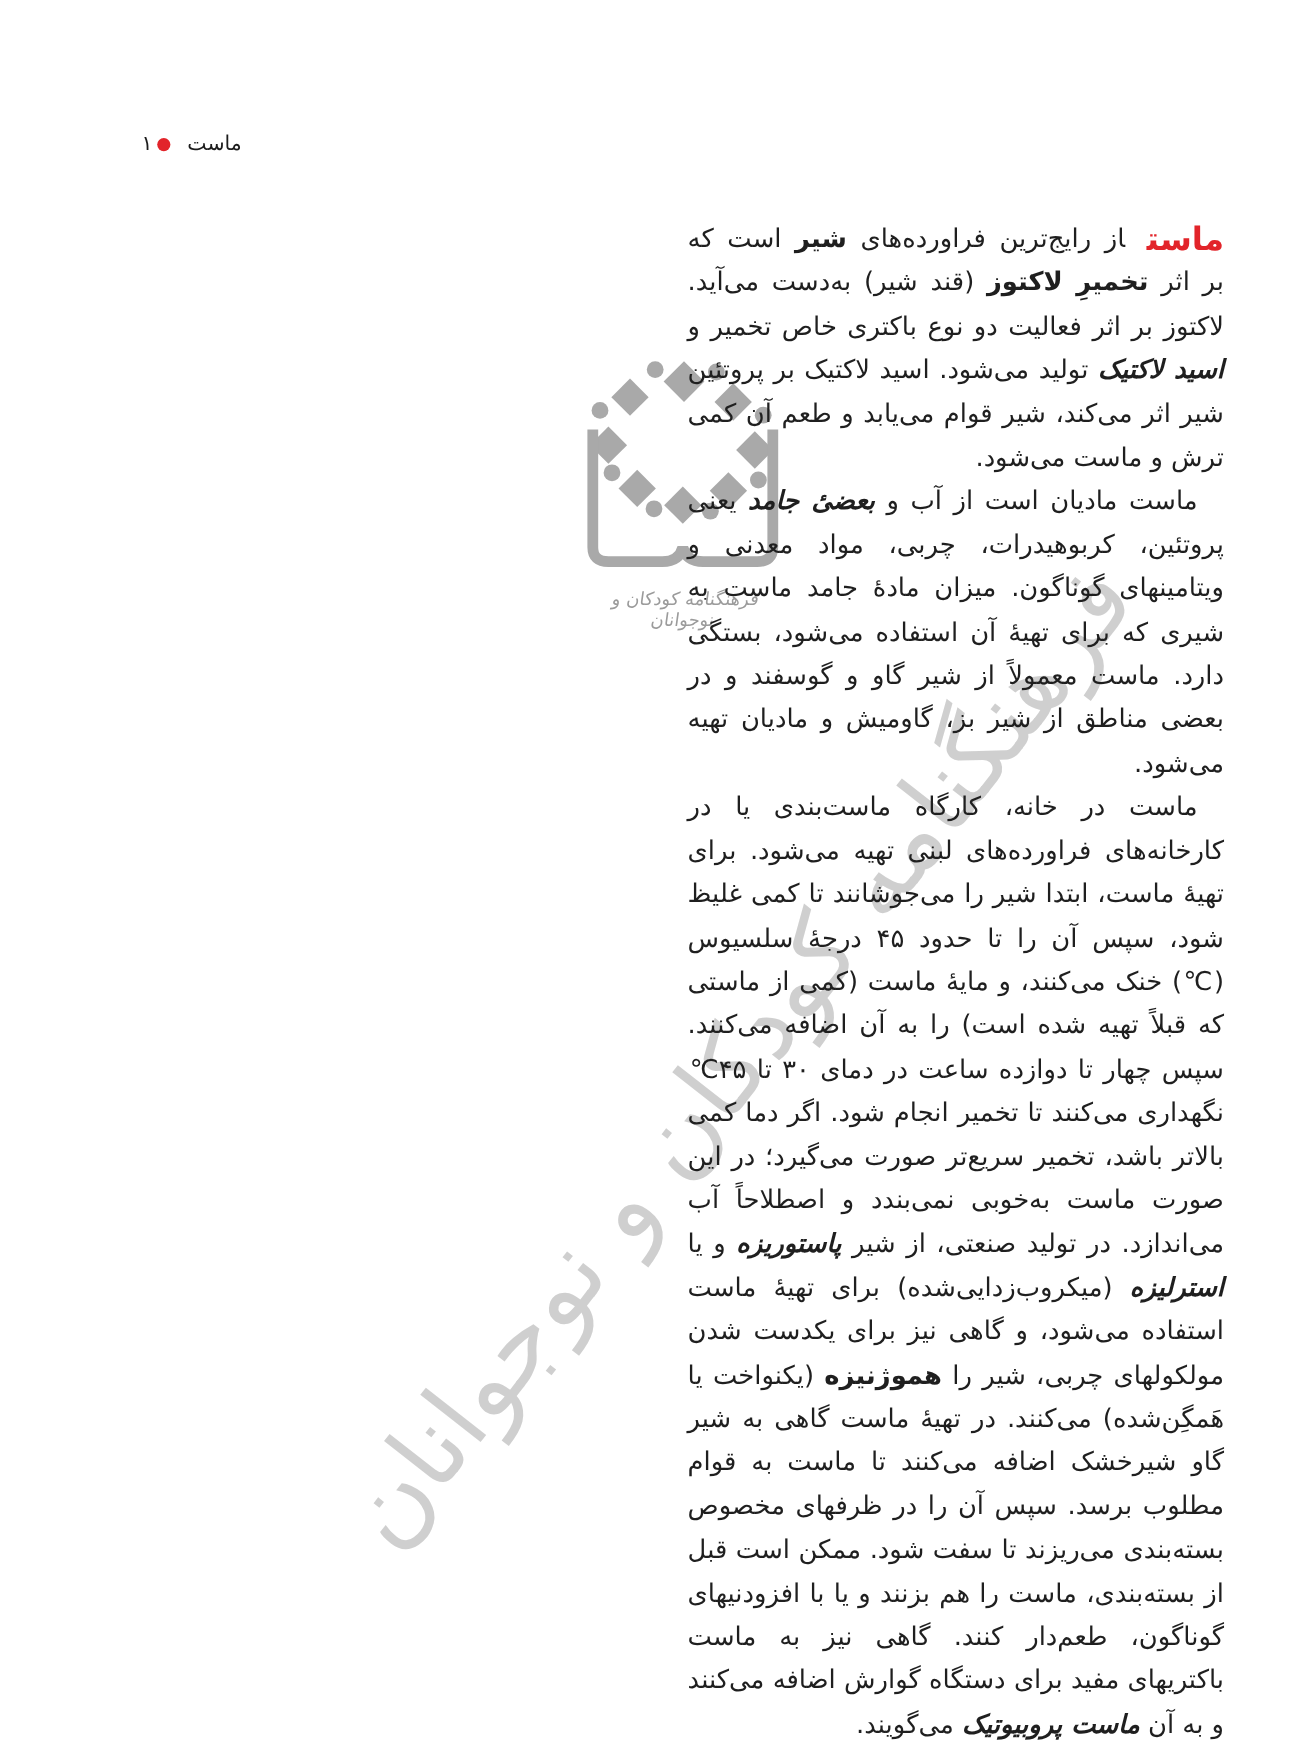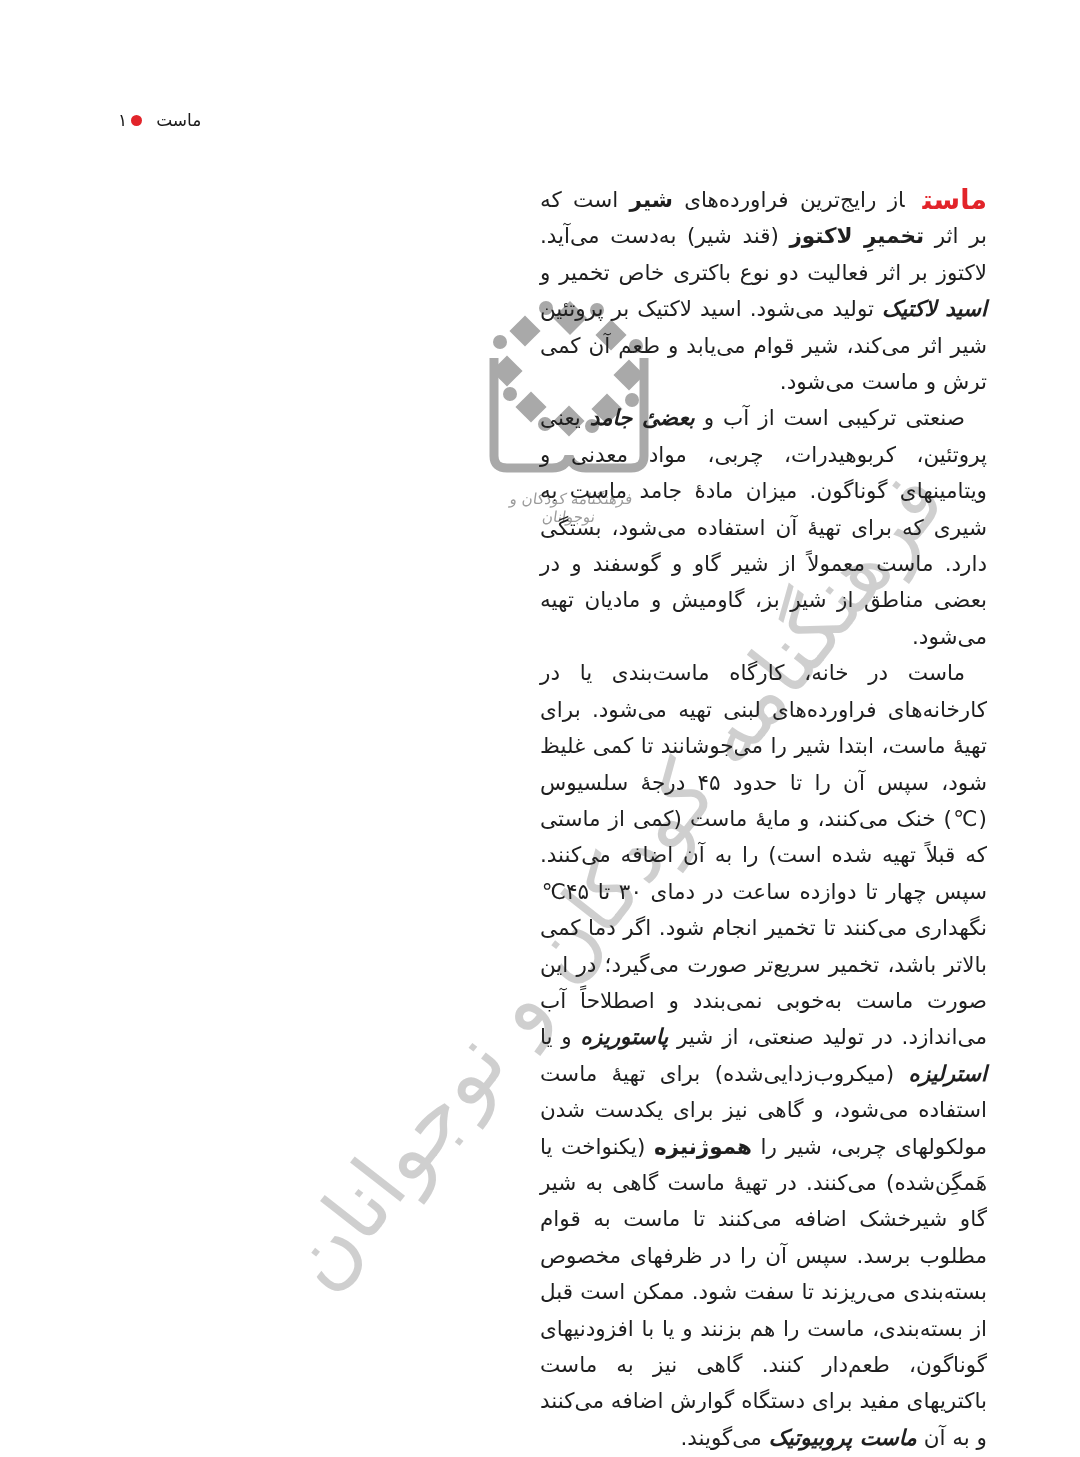--- a/index.html
+++ b/index.html
@@ -33,21 +33,21 @@
   
   .diag-watermark {
     position:absolute; left:615px; top:880px; z-index:0;
     transform:translate(-50%,-50%) rotate(-52deg);
     font-size:84px; color:#a9a9a9; opacity:0.55; white-space:nowrap;
     direction:rtl; letter-spacing:2px;
   }
 
   
   .article {
-    position:absolute; left:540px; top:182px; width:447px; z-index:2;
+    position:absolute; left:573px; top:182px; width:447px; z-index:2;
     direction:rtl; text-align:justify; font-size:21.5px; line-height:36.4px;
   }
   .article p { margin:0; text-indent:22px; }
   .article p.first { text-indent:0; }
   .seg-b  { font-weight:bold; }
   .seg-bi { font-weight:bold; font-style:italic; }
   .seg-headword {
     color:#e2242a; font-weight:bold; font-size:27px; line-height:1;
     margin-left:18px; vertical-align:-2px;
   }
@@ -92,19 +92,19 @@
         <path d="M14,60 L14,158 Q14,170 27,170 L72,170 Q86,170 89,158 Q92,170 106,170 L151,170 Q164,170 164,158 L164,60" fill="none" stroke="#a9a9a9" stroke-width="9"></path>
       </svg>
     </span>
     <div class="logo-caption">فرهنگنامه کودکان و نوجوانان</div>
   </div>
 
   <div class="diag-watermark">فرهنگنامه کودکان و نوجوانان</div>
 
   <div class="article">
     <p class="para first"><span class="seg-headword">ماست</span><span>از رایج‌ترین فراورده‌های </span><span class="seg-b">شیر</span><span> است که بر اثر </span><span class="seg-b">تخمیرِ لاکتوز</span><span> (قند شیر) به‌دست می‌آید. لاکتوز بر اثر فعالیت دو نوع باکتری خاص تخمیر و </span><span class="seg-bi">اسید لاکتیک</span><span> تولید می‌شود. اسید لاکتیک بر پروتئین شیر اثر می‌کند، شیر قوام می‌یابد و طعم آن کمی ترش و ماست می‌شود.</span></p>
-    <p class="para"><span>صنعتی ترکیبی است از آب و </span><span class="seg-bi">بعضیٔ جامد</span><span> یعنی پروتئین، کربوهیدرات، چربی، مواد معدنی و ویتامینهای گوناگون. میزان مادهٔ جامد ماست به شیری که برای تهیهٔ آن استفاده می‌شود، بستگی دارد. ماست معمولاً از شیر گاو و گوسفند و در بعضی مناطق از شیر بز، گاومیش و مادیان تهیه می‌شود.</span></p>
+    <p class="para"><span>ماست مادیان است از آب و </span><span class="seg-bi">بعضیٔ جامد</span><span> یعنی پروتئین، کربوهیدرات، چربی، مواد معدنی و ویتامینهای گوناگون. میزان مادهٔ جامد ماست به شیری که برای تهیهٔ آن استفاده می‌شود، بستگی دارد. ماست معمولاً از شیر گاو و گوسفند و در بعضی مناطق از شیر بز، گاومیش و مادیان تهیه می‌شود.</span></p>
     <p class="para"><span>ماست در خانه، کارگاه ماست‌بندی یا در کارخانه‌های فراورده‌های لبنی تهیه می‌شود. برای تهیهٔ ماست، ابتدا شیر را می‌جوشانند تا کمی غلیظ شود، سپس آن را تا حدود ۴۵ درجهٔ سلسیوس (℃) خنک می‌کنند، و مایهٔ ماست (کمی از ماستی که قبلاً تهیه شده است) را به آن اضافه می‌کنند. سپس چهار تا دوازده ساعت در دمای ۳۰ تا ۴۵℃ نگهداری می‌کنند تا تخمیر انجام شود. اگر دما کمی بالاتر باشد، تخمیر سریع‌تر صورت می‌گیرد؛ در این صورت ماست به‌خوبی نمی‌بندد و اصطلاحاً آب می‌اندازد. در تولید صنعتی، از شیر </span><span class="seg-bi">پاستوریزه</span><span> و یا </span><span class="seg-bi">استرلیزه</span><span> (میکروب‌زدایی‌شده) برای تهیهٔ ماست استفاده می‌شود، و گاهی نیز برای یکدست شدن مولکولهای چربی، شیر را </span><span class="seg-b">هموژنیزه</span><span> (یکنواخت یا هَمگِن‌شده) می‌کنند. در تهیهٔ ماست گاهی به شیر گاو شیرخشک اضافه می‌کنند تا ماست به قوام مطلوب برسد. سپس آن را در ظرفهای مخصوص بسته‌بندی می‌ریزند تا سفت شود. ممکن است قبل از بسته‌بندی، ماست را هم بزنند و یا با افزودنیهای گوناگون، طعم‌دار کنند. گاهی نیز به ماست باکتریهای مفید برای دستگاه گوارش اضافه می‌کنند و به آن </span><span class="seg-bi">ماست پروبیوتیک</span><span> می‌گویند.</span></p>
     <p class="para"></p>
 
   </div>
 
 </div>
 
 </body></html>

